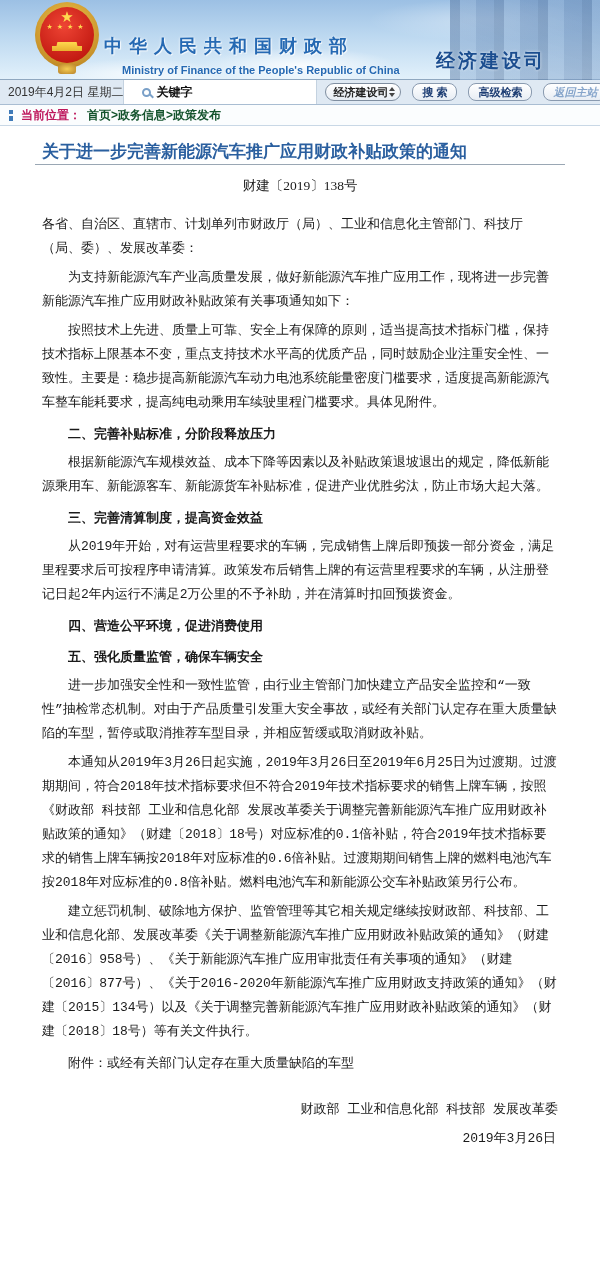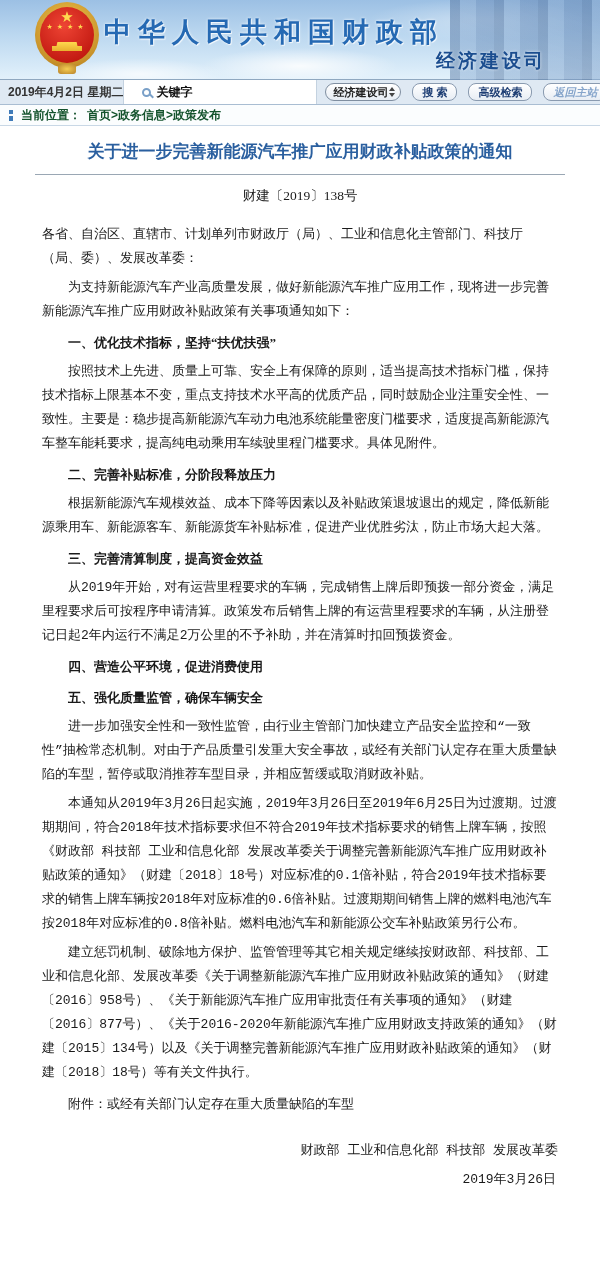--- a/index.html
+++ b/index.html
@@ -24,30 +24,30 @@
     background: radial-gradient(circle at 50% 38%, #f4cc52, #c8922a 70%, #a8741c); }
   .emblem .core { position: absolute; left: 5px; top: 5px; width: 54px; height: 56px; border-radius: 50%;
     background: radial-gradient(circle at 44% 34%, #ee4434, #c31a12 75%, #a81009); overflow: hidden; }
   .emblem .star-big { position: absolute; top: 2px; width: 100%; text-align: center; color: #ffd94e; font-size: 15px; line-height: 16px; }
   .emblem .stars-small { position: absolute; top: 16px; width: 100%; text-align: center; color: #ffd94e; font-size: 7px; letter-spacing: 4px; }
   .emblem .gate { position: absolute; bottom: 12px; left: 50%; transform: translateX(-50%); width: 30px; height: 9px;
     background: linear-gradient(#ffd94e, #e8b12e); clip-path: polygon(0 100%, 0 45%, 15% 45%, 18% 0, 82% 0, 85% 45%, 100% 45%, 100% 100%); }
   .emblem .knot { position: absolute; bottom: 0; left: 50%; transform: translateX(-50%); width: 18px; height: 10px;
     background: radial-gradient(#f4cc52, #b8822a); border-radius: 3px; }
   .site-titles { position: absolute; left: 104px; top: 14px; }
-  .site-title-zh { font-size: 27px; font-weight: bold; color: #2569b3; letter-spacing: 7px;
-    text-shadow: 0 0 3px rgba(255,255,255,.9), 1px 1px 0 rgba(255,255,255,.7); white-space: nowrap; }
+  .site-title-zh { font-size: 18px; font-weight: bold; color: #2569b3; letter-spacing: 7px;
+    text-shadow: 0 0 3px rgba(255,255,255,.9), 1px 1px 0 rgba(255,255,255,.7); white-space: nowrap; margin-top: 20px; }
   .site-title-en { margin: 6px 0 0 18px; font-size: 11px; font-weight: bold; color: #2569b3;
     text-shadow: 0 0 2px rgba(255,255,255,.9); white-space: nowrap; }
   .dept-name { position: absolute; right: 54px; top: 48px; font-size: 19px; font-weight: bold; color: #1b4d8f;
     letter-spacing: 3px; text-shadow: 0 0 3px rgba(255,255,255,.75); }
 
   
   .toolbar { height: 25px; background: #dfe9f3; border-bottom: 1px solid #a9bdd2; display: flex; align-items: center; }
-  .tb-date { width: 132px; padding-left: 8px; font-size: 12px; font-weight: bold; color: #333; white-space: nowrap; }
+  .tb-date { width: 132px; padding-left: 8px; font-size: 12px; font-weight: normal; color: #333; white-space: nowrap; }
   .searchbox { display: flex; align-items: center; width: 196px; height: 100%; background: #fff;
     border-left: 1px solid #c4d2e0; border-right: 1px solid #c4d2e0; padding-left: 18px; }
   .mag { position: relative; width: 9px; height: 9px; border: 2px solid #7aa0c8; border-radius: 50%; margin-right: 5px; flex: none; }
   .mag::after { content: ""; position: absolute; width: 5px; height: 2px; background: #7aa0c8;
     right: -5px; bottom: -2px; transform: rotate(45deg); }
   .searchbox input { border: none; outline: none; background: transparent; font-size: 12px; font-weight: bold;
     color: #111; width: 160px; font-family: inherit; }
   .tb-right { display: flex; align-items: center; gap: 11px; padding-left: 8px; }
   .dept-select { display: flex; align-items: center; justify-content: space-between; width: 76px; height: 18px;
     border: 1px solid #7f8ea0; border-radius: 9px; background: linear-gradient(#ffffff, #e7edf4); padding: 0 5px 0 7px;
@@ -59,26 +59,26 @@
   .tb-btn { height: 18px; padding: 0 9px; border: 1px solid #8a9bb0; border-radius: 8px;
     background: linear-gradient(#ffffff, #e7edf4); font-size: 11px; font-weight: bold; color: #1d3d73;
     font-family: inherit; cursor: pointer; white-space: nowrap; }
   .tb-btn.light { color: #86a5cb; font-style: italic; }
 
   
   .breadcrumb { height: 21px; display: flex; align-items: center; background: #fbfdfe; border-bottom: 1px solid #c9d8e6;
     padding-left: 9px; font-size: 12px; font-weight: bold; }
   .crumb-marker { width: 4px; height: 11px; margin-right: 8px;
     background: linear-gradient(#3f7ab8 0 4px, #fbfdfe 4px 6px, #3f7ab8 6px 11px); }
-  .crumb-label { color: #14532d; margin-right: 6px; }
+  .crumb-label { color: #be185d; margin-right: 6px; }
   .crumb-path { color: #14532d; cursor: pointer; }
 
   
   .content { padding: 14px 42px 0; font-family: "Liberation Serif", "DejaVu Serif", serif; color: #1a1a1a; }
-  .doc-title { text-align: center; font-size: 17px; font-weight: bold; color: #2a5f9f; line-height: 24px; margin-bottom: 10px; }
+  .doc-title { font-size: 17px; font-weight: bold; color: #2a5f9f; line-height: 24px; }
   .title-rule { border: none; border-top: 1px solid #9aa7b4; margin: 0 -7px 12px; }
   .doc-number { text-align: center; font-size: 13.5px; margin: 8px 0 18px; }
   .content p, .content h2 { font-size: 13px; line-height: 24px; text-indent: 2em; }
   .content p { margin-bottom: 5px; font-family: Liberation Mono, monospace; }
   .content h2 { font-weight: bold; margin: 7px 0 5px; }
   p.no-indent { text-indent: 0; }
   p.attachment { margin-top: 8px; }
   p.sig { text-align: right; text-indent: 0; margin-top: 22px; }
   p.sig-date { text-align: right; text-indent: 0; margin-top: 4px; padding-right: 2px; }
 </style>
@@ -93,20 +93,21 @@
       <div class="ring"></div>
       <div class="core">
         <div class="star-big">★</div>
         <div class="stars-small">★★★★</div>
         <div class="gate"></div>
       </div>
       <div class="knot"></div>
     </div>
     <div class="site-titles">
       <div class="site-title-zh">中华人民共和国财政部</div>
+      <div class="site-title-en">Ministry of Finance of the People's Republic of China</div>
     </div>
     <div class="dept-name">经济建设司</div>
   </header>
 
   <div class="toolbar">
     <div class="tb-date">2019年4月2日 星期二</div>
     <div class="searchbox">
       <span class="mag"></span>
       <input type="text" value="关键字" style="">
     </div>
@@ -131,21 +132,20 @@
   </div>
 
   <main class="content">
     <h1 class="doc-title">关于进一步完善新能源汽车推广应用财政补贴政策的通知</h1>
     <hr class="title-rule">
     <div class="doc-number">财建〔2019〕138号</div>
 
     <p class="no-indent">各省、自治区、直辖市、计划单列市财政厅（局）、工业和信息化主管部门、科技厅（局、委）、发展改革委：</p>
     <p>为支持新能源汽车产业高质量发展，做好新能源汽车推广应用工作，现将进一步完善新能源汽车推广应用财政补贴政策有关事项通知如下：</p>
 
-    <h2>一、优化技术指标，坚持“扶优扶强”</h2>
     <p>按照技术上先进、质量上可靠、安全上有保障的原则，适当提高技术指标门槛，保持技术指标上限基本不变，重点支持技术水平高的优质产品，同时鼓励企业注重安全性、一致性。主要是：稳步提高新能源汽车动力电池系统能量密度门槛要求，适度提高新能源汽车整车能耗要求，提高纯电动乘用车续驶里程门槛要求。具体见附件。</p>
 
     <h2>二、完善补贴标准，分阶段释放压力</h2>
     <p>根据新能源汽车规模效益、成本下降等因素以及补贴政策退坡退出的规定，降低新能源乘用车、新能源客车、新能源货车补贴标准，促进产业优胜劣汰，防止市场大起大落。</p>
 
     <h2>三、完善清算制度，提高资金效益</h2>
     <p>从2019年开始，对有运营里程要求的车辆，完成销售上牌后即预拨一部分资金，满足里程要求后可按程序申请清算。政策发布后销售上牌的有运营里程要求的车辆，从注册登记日起2年内运行不满足2万公里的不予补助，并在清算时扣回预拨资金。</p>
 
     <h2>四、营造公平环境，促进消费使用</h2>
 

